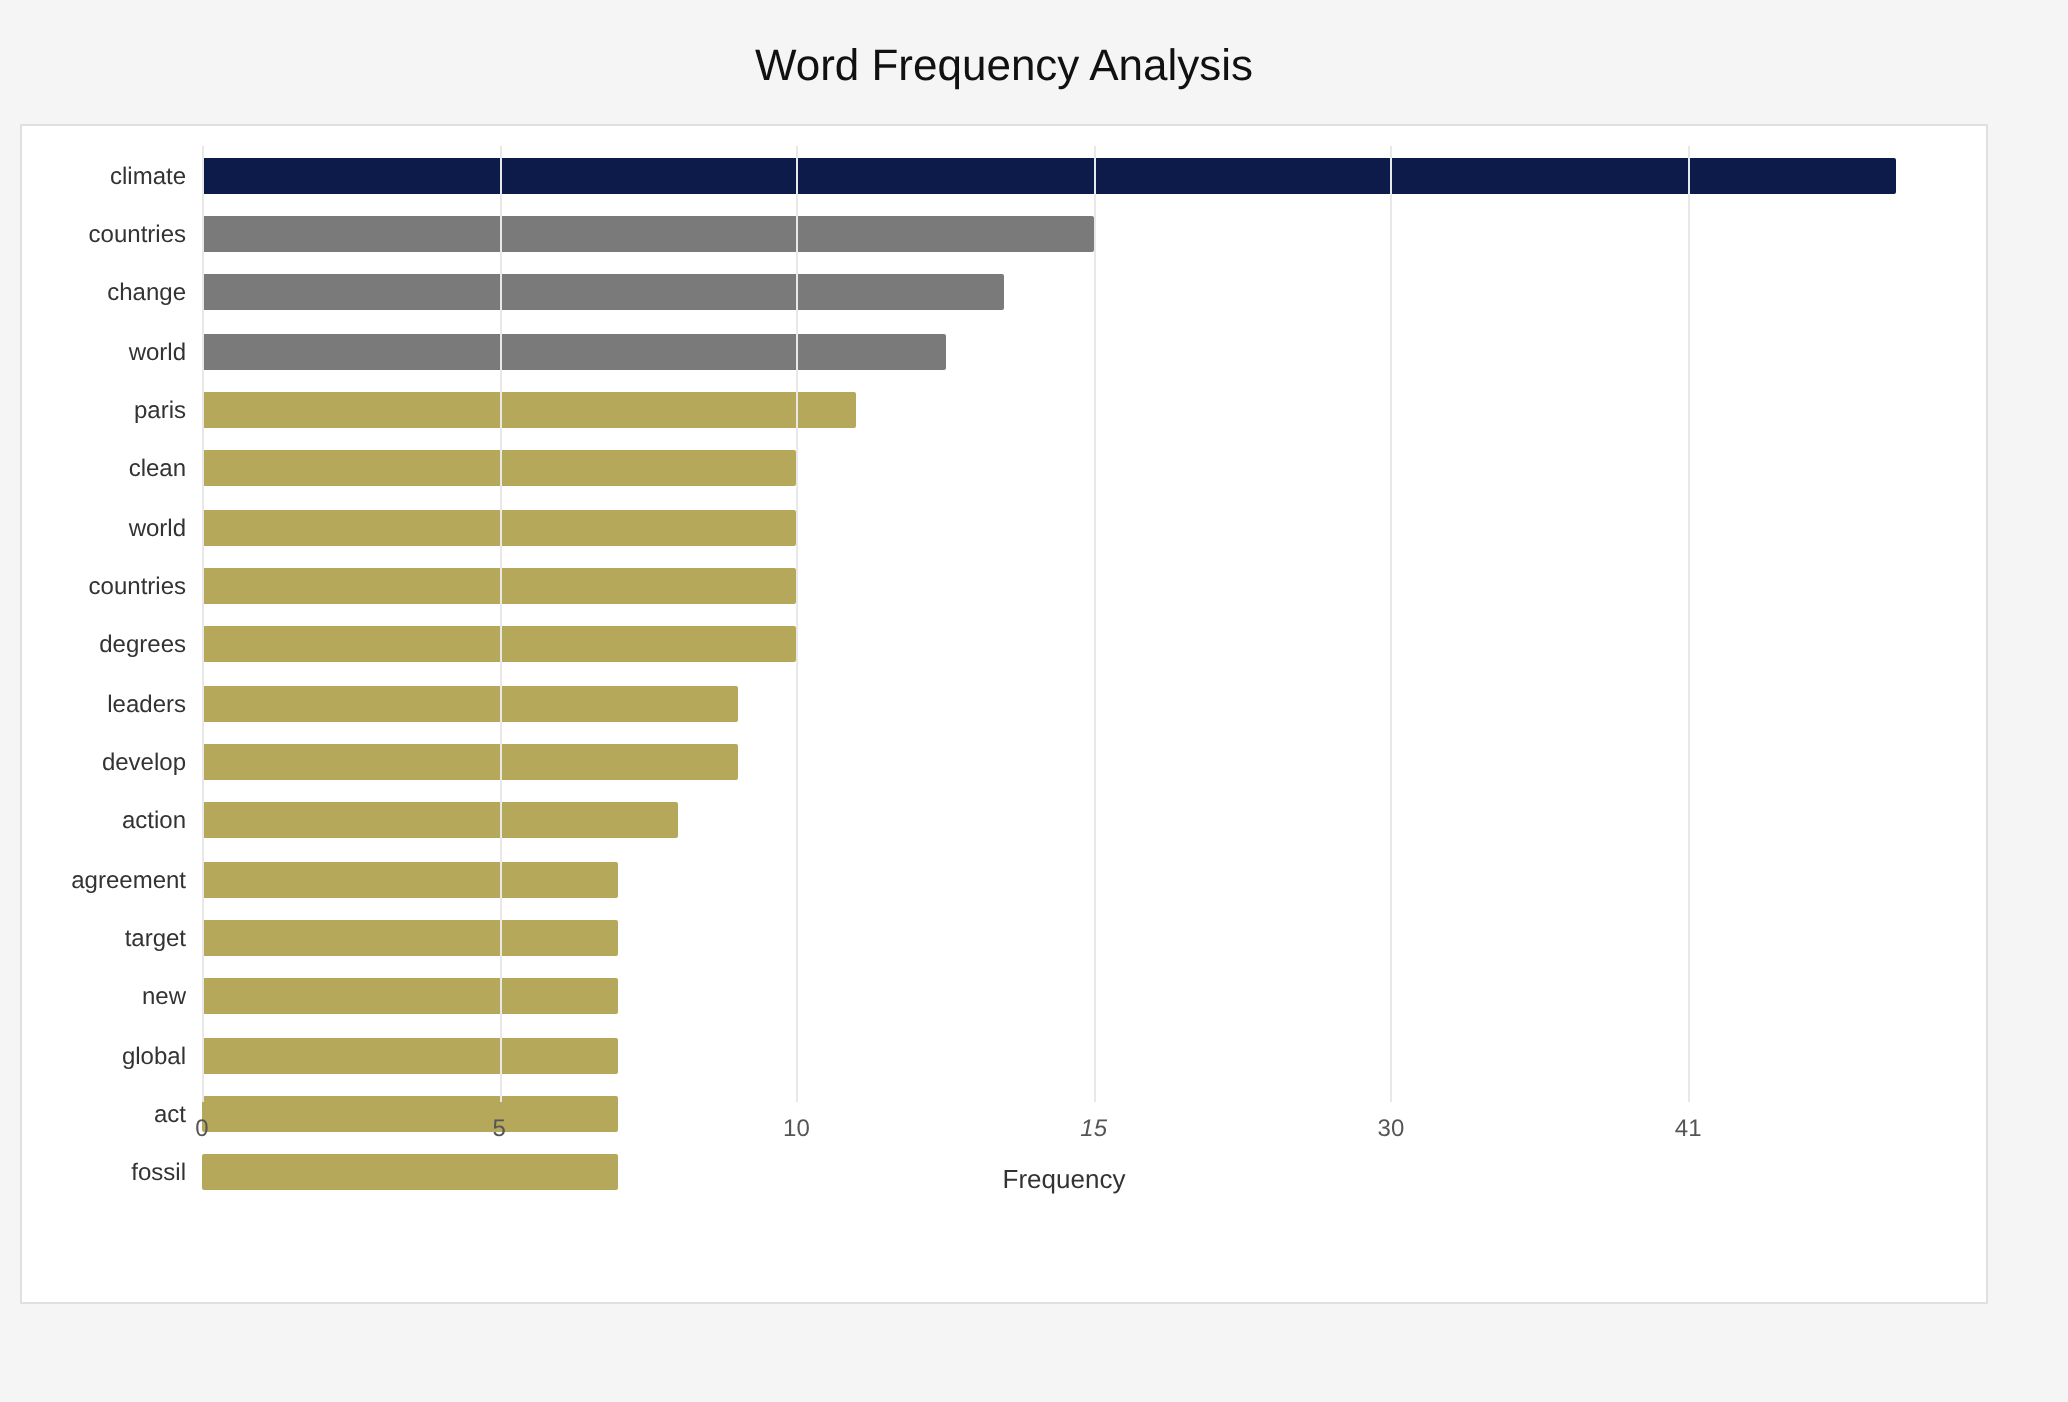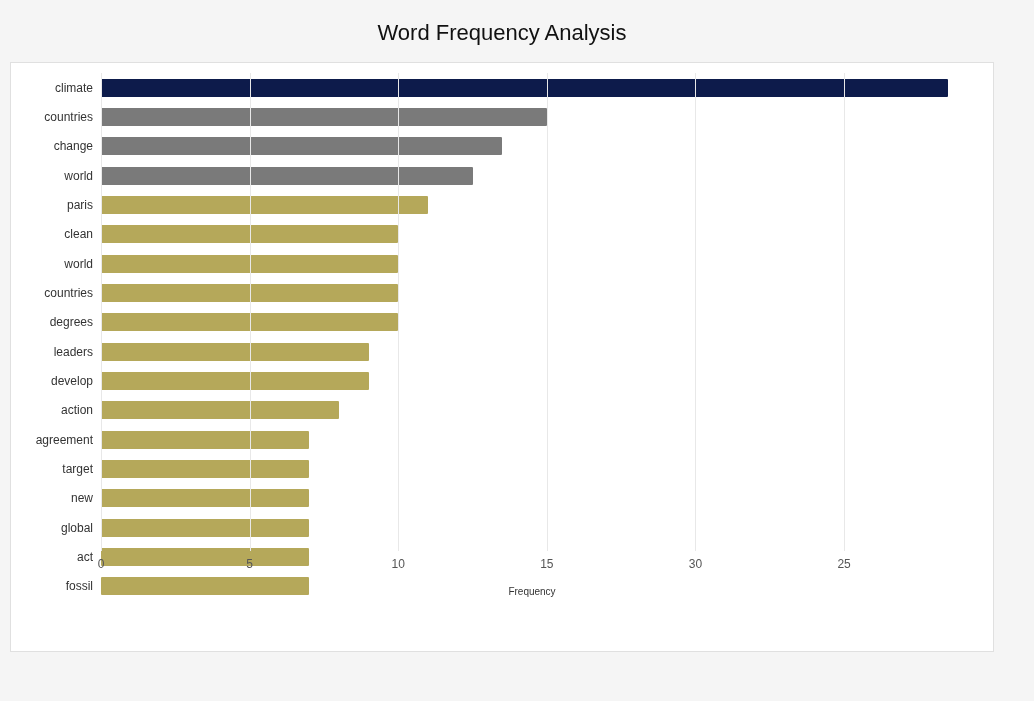--- a/index.html
+++ b/index.html
@@ -92,21 +92,21 @@
       position: absolute;
       font-size: 12px;
       color: #555;
       transform: translateX(-50%);
     }
     .x-label {
       position: absolute;
       bottom: 4px;
       left: 50%;
       transform: translateX(-50%);
-      font-size: 10px;
+      font-size: 13px;
       color: #333;
     }
   </style>
 </head>
 <body>
 
 <div class="chart-container">
   <div class="chart-title">Word Frequency Analysis</div>
   <div class="chart-area" id="chartArea">
     <div class="bars-section" id="barsSection">
@@ -206,20 +206,20 @@
           <div class="grid-line" style="left: 17.2414%;"></div>
           <div class="grid-line" style="left: 34.4828%;"></div>
           <div class="grid-line" style="left: 51.7241%;"></div>
           <div class="grid-line" style="left: 68.9655%;"></div>
           <div class="grid-line" style="left: 86.2069%;"></div>
         </div>
         <div class="x-axis">
           <span class="x-tick" style="left: 0%;">0</span>
           <span class="x-tick" style="left: 17.2414%;">5</span>
           <span class="x-tick" style="left: 34.4828%;">10</span>
-          <span class="x-tick" style="left: 51.7241%;">15</span>
+          <span class="x-tick" style="left: 51.7241%; font-style: italic;">15</span>
           <span class="x-tick" style="left: 68.9655%;">30</span>
-          <span class="x-tick" style="left: 86.2069%;">25</span>
+          <span class="x-tick" style="left: 86.2069%;">41</span>
           <span class="x-label">Frequency</span>
         </div>
       </div>
   </div>
 </div>
 
 </body></html>

